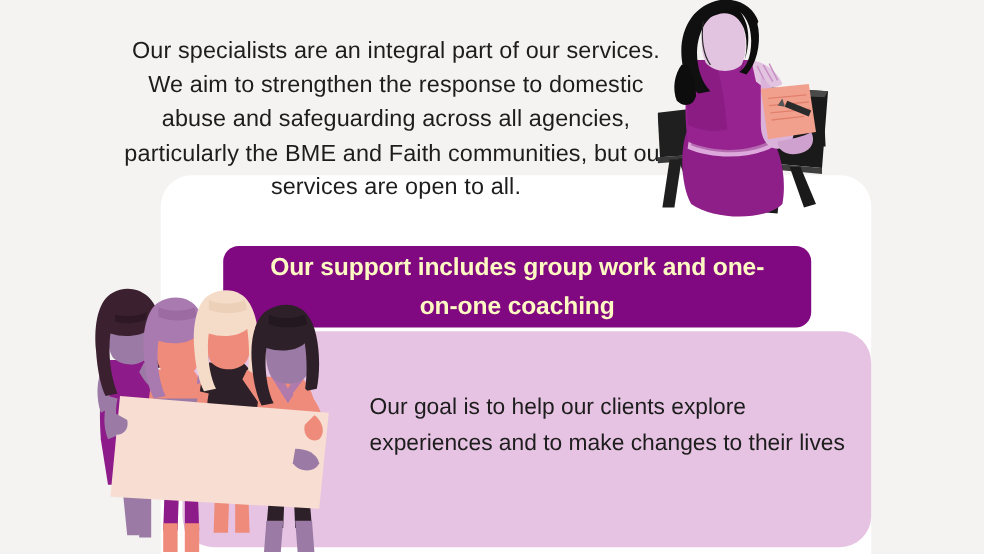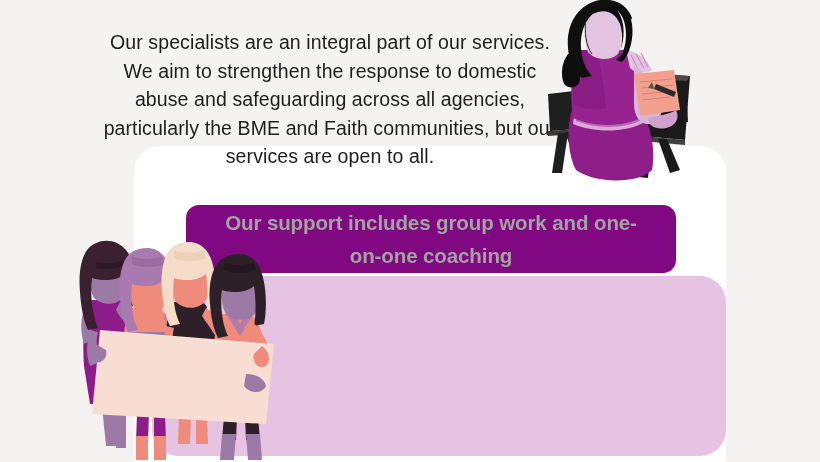--- a/index.html
+++ b/index.html
@@ -74,21 +74,21 @@
     background: #800880;
     border-radius: 13px;
     z-index: 9;
     display: flex;
     align-items: center;
     justify-content: center;
   }
   .banner-text {
     width: 430px;
     text-align: center;
-    color: #a3a3a3;
+    color: #fef9c3;
     font-size: 20.5px;
     line-height: 33px;
     font-weight: 700;
     letter-spacing: -0.1px;
   }
 
   
   .goal-text {
     position: absolute;
     left: 308px;
@@ -118,20 +118,21 @@
   <div class="white-card"></div>
 
   <div class="pink-card"></div>
 
   <p class="intro-text">Our specialists are an integral part of our services. We aim to strengthen the response to domestic abuse and safeguarding across all agencies, particularly the BME and Faith communities, but our services are open to all.</p>
 
   <div class="banner">
     <div class="banner-text">Our support includes group work and one-on-one coaching</div>
   </div>
 
+  <p class="goal-text">Our goal is to help our clients explore experiences and to make changes to their lives</p>
 
   <svg class="illus illus-desk" viewBox="0 0 200 190">
 
     <g>
       <path d="M0 96 L52 90 L58 129 L2 133 Z" fill="#1f1f1f"></path>
       <path d="M0 133 L58 129 L58 134 L0 138 Z" fill="#3a3a3a"></path>
       <path d="M10 135 L20 135 L14 175 L4 175 Z" fill="#1f1f1f"></path>
       <path d="M17 134 L26 134 L41 170 L31 172 Z" fill="#1f1f1f"></path>
     </g>
 

